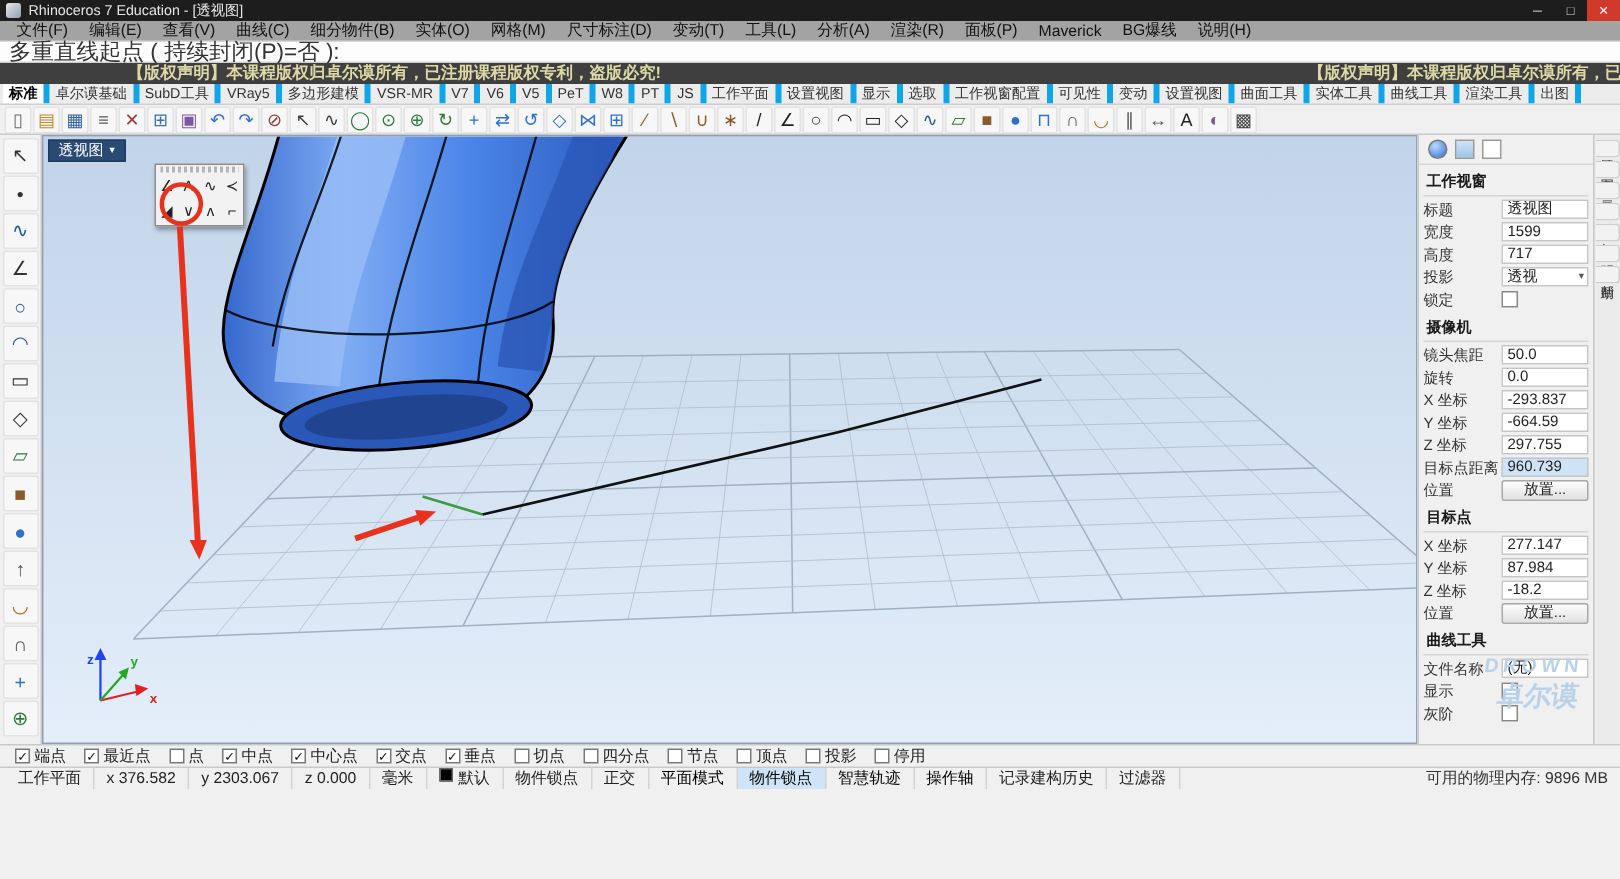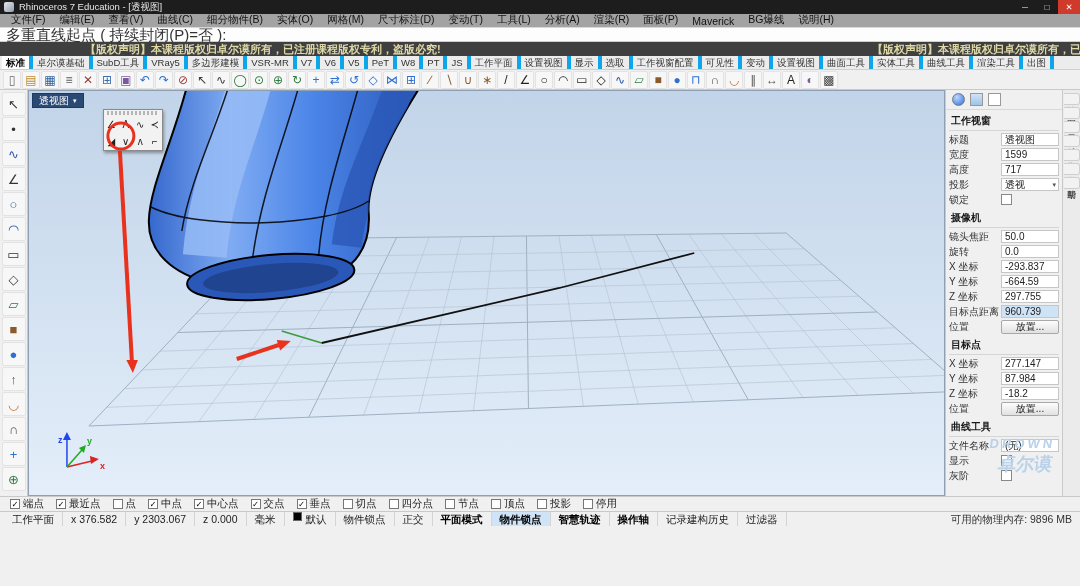--- a/index.html
+++ b/index.html
@@ -72,21 +72,21 @@
   .right-strip{width:18px;flex:none;background:#ebebeb;border-left:1px solid #c9c9c9;display:flex;flex-direction:column;align-items:center;padding-top:3px;gap:2px;overflow:hidden}
   .vtab{writing-mode:vertical-rl;font-size:9px;padding:5px 1px;background:#f2f2f2;border:1px solid #cfcfcf;border-left:none;border-radius:0 3px 3px 0;color:#333;white-space:nowrap}
   
   .osnap-bar{height:15px;background:#f0f0f0;border-top:1px solid #c9c9c9;display:flex;align-items:center;gap:12px;padding:0 10px;font-size:10.5px;overflow:hidden;white-space:nowrap}
   .osnap{display:flex;align-items:center;gap:3px}
   .cb{width:10px;height:10px;border:1px solid #777;background:#fff;font-size:8.5px;line-height:9px;text-align:center;color:#111;flex:none}
   .oslabel{color:#222}
   
   .status-bar{height:15px;background:#f0f0f0;border-top:1px solid #c9c9c9;display:flex;align-items:center;font-size:10.5px;overflow:hidden;white-space:nowrap;padding-left:4px}
   .scell{padding:0 8px;border-right:1px solid #d4d4d4;color:#222;line-height:14px}
-  .scell.tactive{font-weight:bold;color:#000}
+  .scell.tactive{font-weight:normal;color:#000}
   .scell.thigh{background:#cfe4f7}
   .layer-cell{display:flex;}
   .swatch{width:9px;height:9px;background:#000;border:1px solid #666;display:inline-block;margin-right:4px}
   .sspacer{flex:1}
   .mem{border-right:none;color:#333}
 </style>
 </head>
 <body>
 
 <div id="app" style="--vp-top: #c2d4e9; --vp-bottom: #e3eef9; --pipe-main: #4b85e8; --pipe-light: #7fabf2; --pipe-hilite: #96bcf6; --pipe-dark: #2a58b8; --pipe-edge: #3568cd; --grid-line: #b3bfce; --grid-major: #9fb0c2; --axis-green: #3f9b3f; --anno-red: #e8321e; --curve-black: #111111;">

